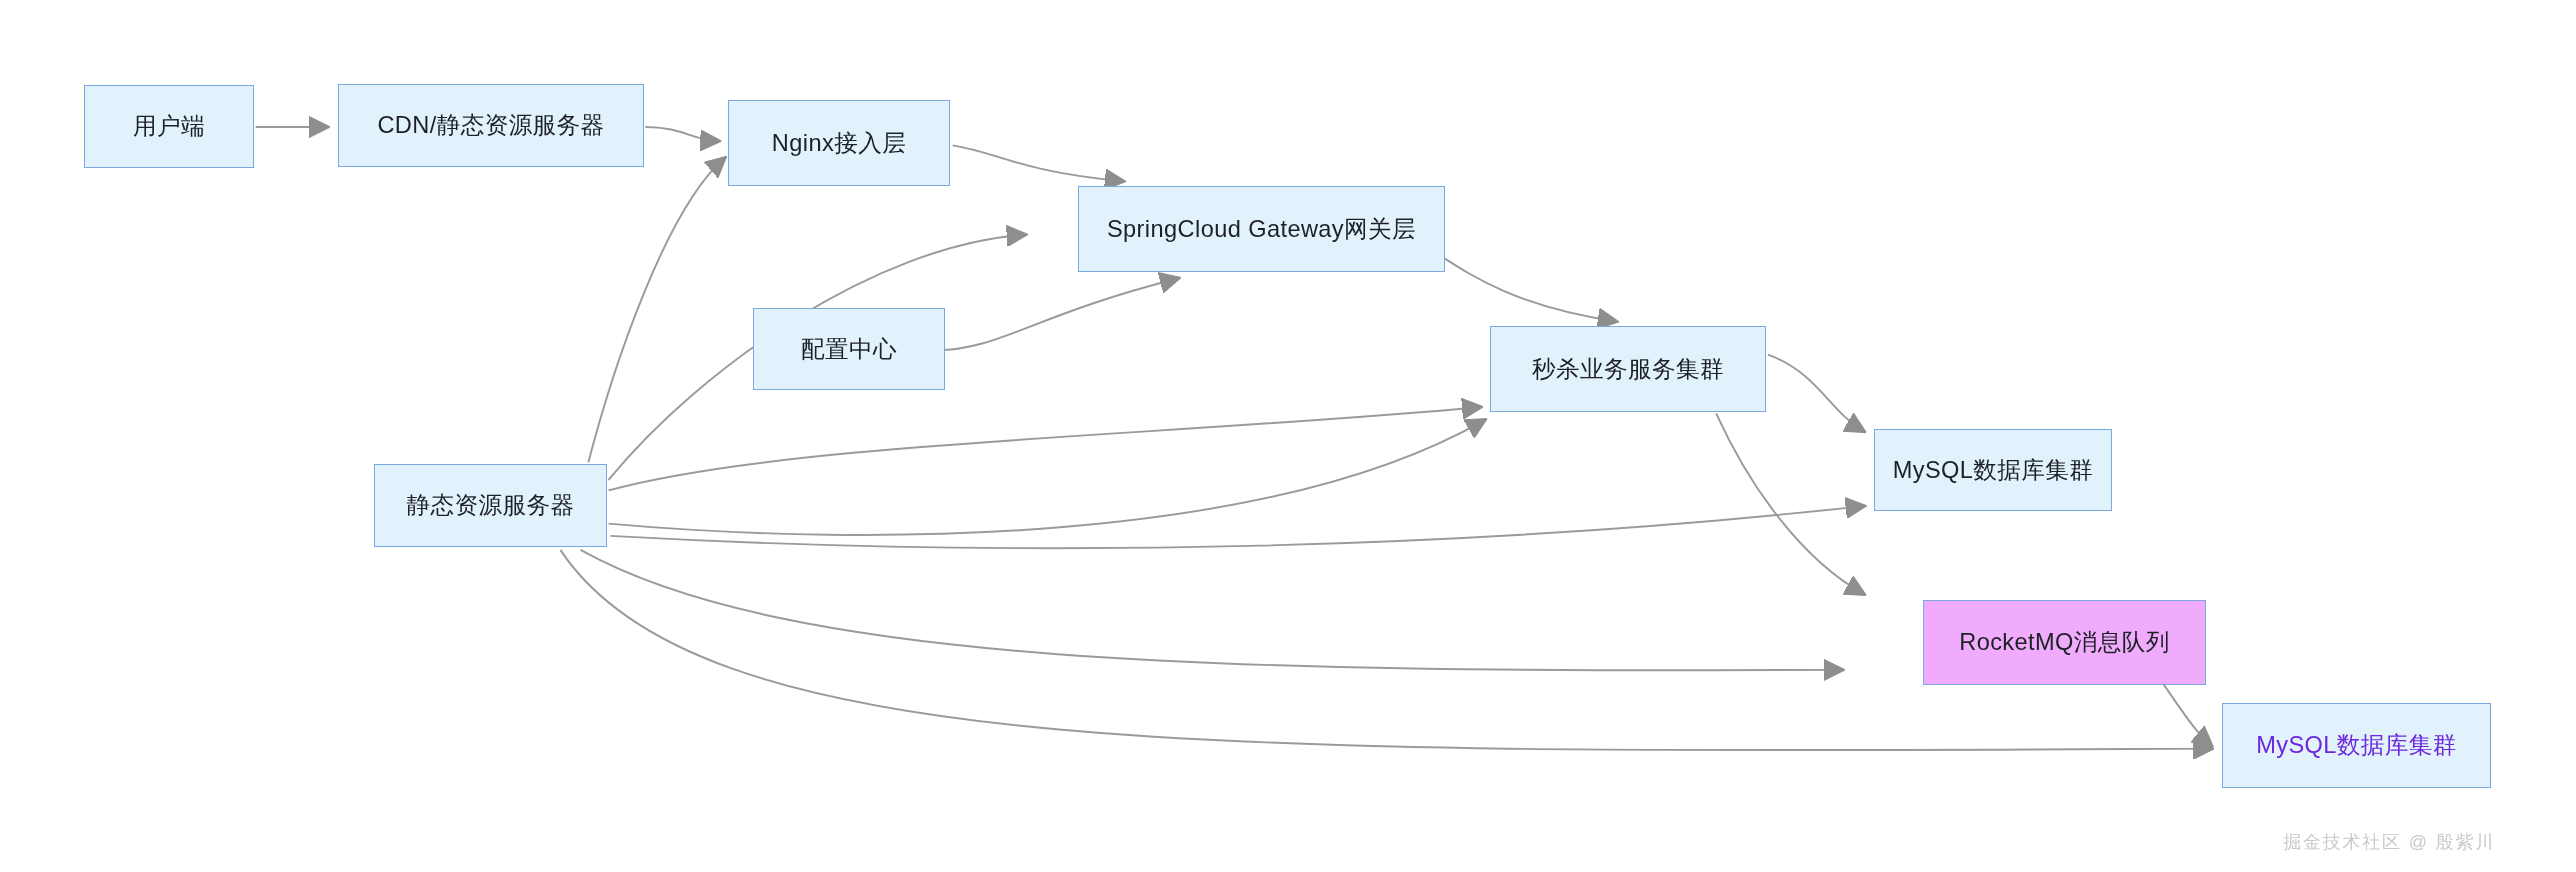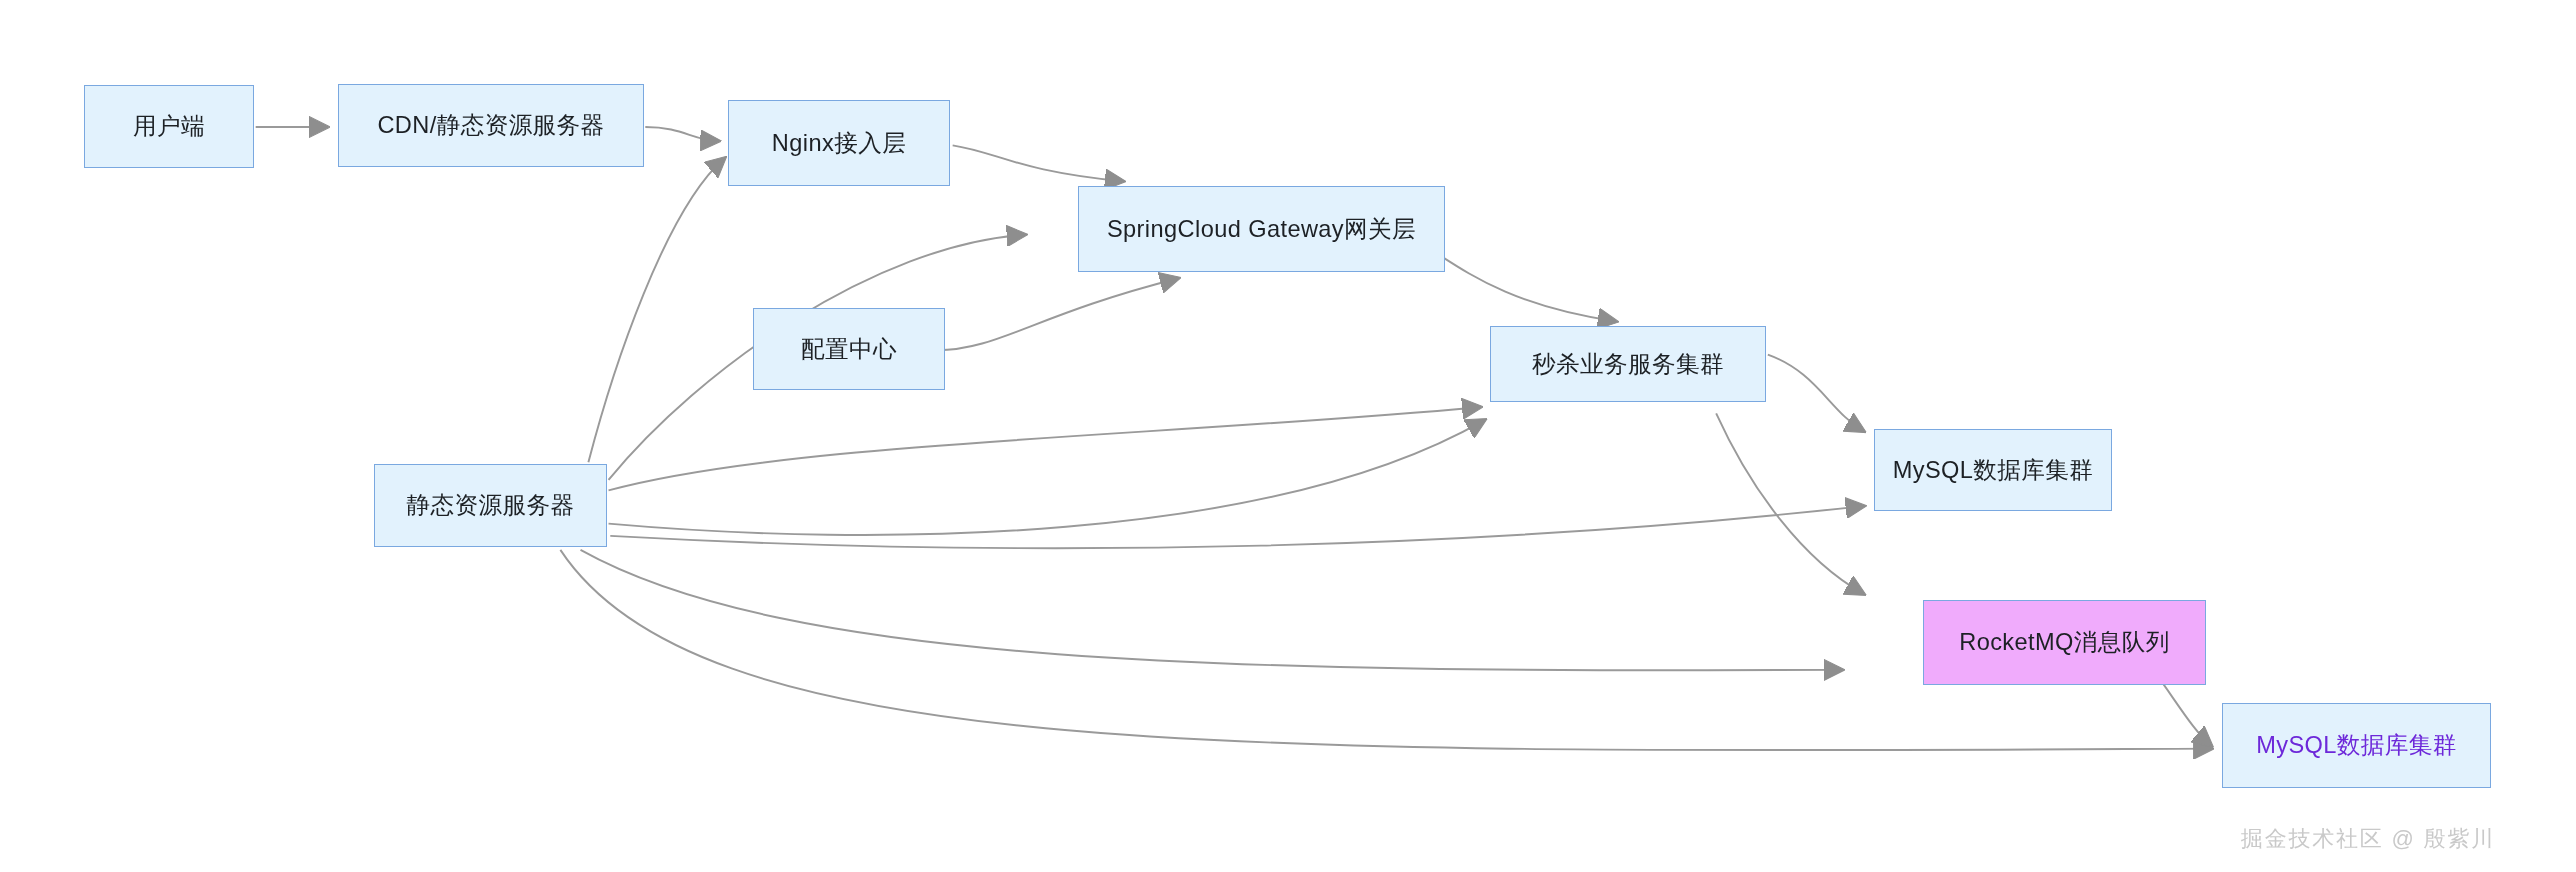--- a/index.html
+++ b/index.html
@@ -39,21 +39,21 @@
     font-size: 23.6px;
     letter-spacing: 0.4px;
     line-height: 1.2;
     text-align: center;
     white-space: nowrap;
   }
   .watermark {
     position: absolute;
     right: 81px;
     bottom: 19px;
-    font-size: 22px;
+    font-size: 18px;
     color: #c9c9c9;
     letter-spacing: 1.8px;
     white-space: nowrap;
   }
 </style>
 </head>
 <body>
 
 <div id="canvas">
 
@@ -94,21 +94,21 @@
       </div>
       <div class="node" style="left: 1037px; top: 186px; width: 367px; height: 86px; background: rgb(226, 242, 253); border-color: rgb(122, 168, 224); color: rgb(29, 33, 37); margin-left: 41px;">
         <span>SpringCloud Gateway网关层</span>
       </div>
       <div class="node" style="left: 743px; top: 308px; width: 192px; height: 82px; background: rgb(226, 242, 253); border-color: rgb(122, 168, 224); color: rgb(29, 33, 37); margin-left: 10px;">
         <span>配置中心</span>
       </div>
       <div class="node" style="left: 374px; top: 464px; width: 233px; height: 83px; background: rgb(226, 242, 253); border-color: rgb(122, 168, 224); color: rgb(29, 33, 37);">
         <span>静态资源服务器</span>
       </div>
-      <div class="node" style="left: 1490px; top: 326px; width: 276px; height: 76px; background: rgb(226, 242, 253); border-color: rgb(122, 168, 224); color: rgb(29, 33, 37);">
+      <div class="node" style="left: 1490px; top: 326px; width: 276px; height: 86px; background: rgb(226, 242, 253); border-color: rgb(122, 168, 224); color: rgb(29, 33, 37);">
         <span>秒杀业务服务集群</span>
       </div>
       <div class="node" style="left: 1874px; top: 429px; width: 238px; height: 82px; background: rgb(226, 242, 253); border-color: rgb(122, 168, 224); color: rgb(29, 33, 37);">
         <span>MySQL数据库集群</span>
       </div>
       <div class="node" style="left: 1923px; top: 600px; width: 283px; height: 85px; background: #f0abfc; border-color: rgb(122, 168, 224); color: rgb(29, 33, 37);">
         <span>RocketMQ消息队列</span>
       </div>
       <div class="node" style="left: 2222px; top: 703px; width: 269px; height: 85px; background: rgb(226, 242, 253); border-color: rgb(122, 168, 224); color: #6d28d9;">
         <span>MySQL数据库集群</span>

